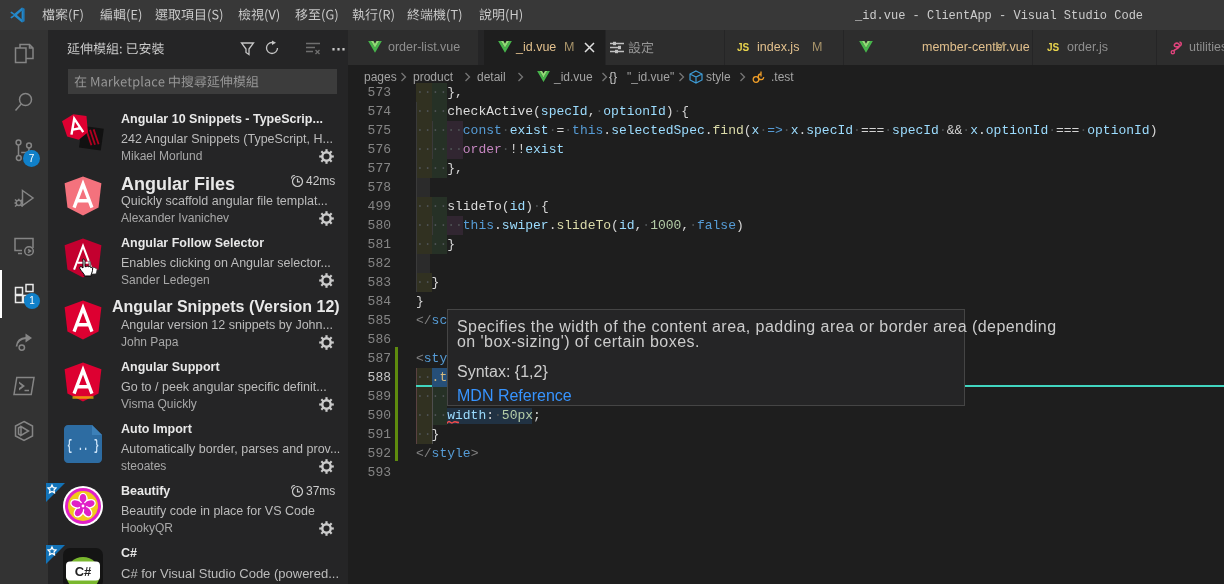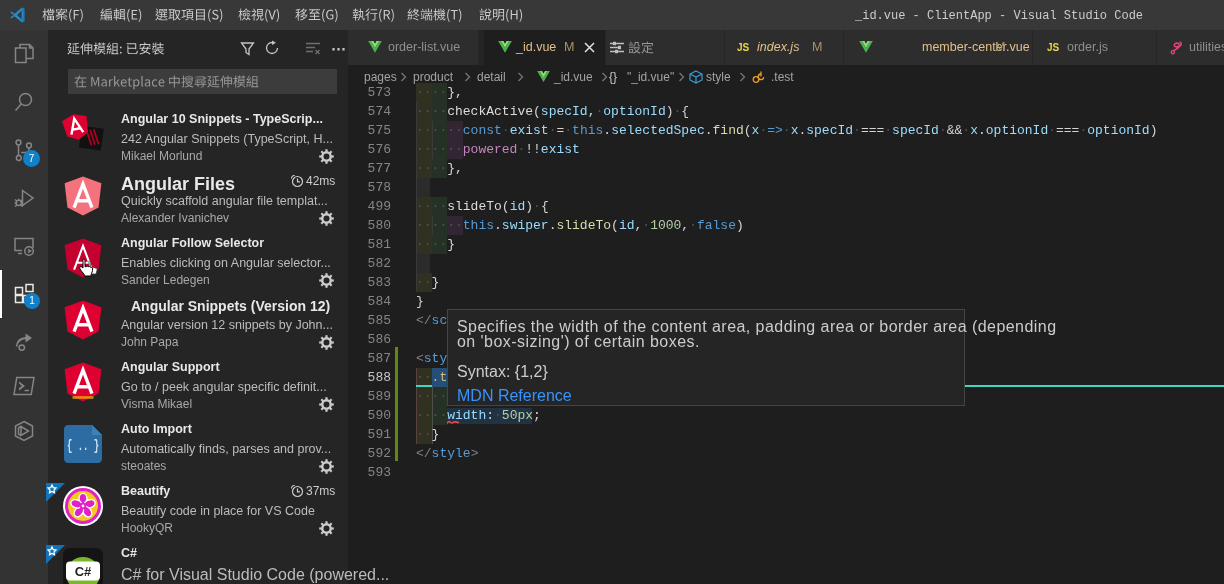--- a/index.html
+++ b/index.html
@@ -242,21 +242,21 @@
     <rect x="-1.1" y="-7.3" width="2.2" height="3" fill="#cbcbcb" transform="rotate(135)"></rect>
     <rect x="-1.1" y="-7.3" width="2.2" height="3" fill="#cbcbcb" transform="rotate(180)"></rect>
     <rect x="-1.1" y="-7.3" width="2.2" height="3" fill="#cbcbcb" transform="rotate(225)"></rect>
     <rect x="-1.1" y="-7.3" width="2.2" height="3" fill="#cbcbcb" transform="rotate(270)"></rect>
     <rect x="-1.1" y="-7.3" width="2.2" height="3" fill="#cbcbcb" transform="rotate(315)"></rect>
   </svg>
 <svg class="abs" style="left:62px;top:299px" width="42" height="42" viewBox="0 0 40 40">
 <path fill="#dd0031" d="M20 1.5 L37.5 7.8 L34.8 31 L20 38.5 L5.2 31 L2.5 7.8 Z"></path>
 <path fill="none" stroke="#ffffff" stroke-width="3.2" d="M11.5 31 L20 8.5 L28.5 31 M15 24.5 L25 24.5"></path>
   </svg>
-<div class="t" style="left:131px;top:298px;font-weight:bold;font-size:14px;color:#e8e8e8;">Angular Snippets (Version 12)</div>
+<div class="t" style="left:112px;top:298px;font-weight:bold;font-size:16px;color:#e8e8e8;">Angular Snippets (Version 12)</div>
 <div class="t" style="left:121px;top:318px;font-size:12.5px;color:#bcbcbc;">Angular version 12 snippets by John...</div>
 <div class="t" style="left:121px;top:335px;font-size:12px;color:#a8a8a8;">John Papa</div>
 <svg class="abs" style="left:319px;top:335px" width="15" height="15" viewBox="-7.5 -7.5 15 15">
 <circle fill="none" stroke="#cbcbcb" stroke-width="2.4" r="4.2"></circle>
     <circle fill="#252526" r="1.8"></circle>
     <rect x="-1.1" y="-7.3" width="2.2" height="3" fill="#cbcbcb" transform="rotate(0)"></rect>
     <rect x="-1.1" y="-7.3" width="2.2" height="3" fill="#cbcbcb" transform="rotate(45)"></rect>
     <rect x="-1.1" y="-7.3" width="2.2" height="3" fill="#cbcbcb" transform="rotate(90)"></rect>
     <rect x="-1.1" y="-7.3" width="2.2" height="3" fill="#cbcbcb" transform="rotate(135)"></rect>
     <rect x="-1.1" y="-7.3" width="2.2" height="3" fill="#cbcbcb" transform="rotate(180)"></rect>
@@ -264,40 +264,40 @@
     <rect x="-1.1" y="-7.3" width="2.2" height="3" fill="#cbcbcb" transform="rotate(270)"></rect>
     <rect x="-1.1" y="-7.3" width="2.2" height="3" fill="#cbcbcb" transform="rotate(315)"></rect>
   </svg>
 <svg class="abs" style="left:62px;top:361px" width="42" height="42" viewBox="0 0 40 40">
 <path fill="#dd0031" d="M20 1.5 L37.5 7.8 L34.8 31 L20 38.5 L5.2 31 L2.5 7.8 Z"></path>
 <path fill="none" stroke="#ffffff" stroke-width="3.2" d="M11.5 31 L20 8.5 L28.5 31 M15 24.5 L25 24.5"></path>
     <rect x="10" y="33.5" width="20" height="2.5" fill="#f2c500" opacity="0.7"></rect>
   </svg>
 <div class="t" style="left:121px;top:360px;font-weight:bold;font-size:12.5px;color:#e8e8e8;">Angular Support</div>
 <div class="t" style="left:121px;top:380px;font-size:12.5px;color:#bcbcbc;">Go to / peek angular specific definit...</div>
-<div class="t" style="left:121px;top:397px;font-size:12px;color:#a8a8a8;">Visma Mikael</div>
+<div class="t" style="left:121px;top:397px;font-size:12px;color:#a8a8a8;">Visma Quickly</div>
 <svg class="abs" style="left:319px;top:397px" width="15" height="15" viewBox="-7.5 -7.5 15 15">
 <circle fill="none" stroke="#cbcbcb" stroke-width="2.4" r="4.2"></circle>
     <circle fill="#252526" r="1.8"></circle>
     <rect x="-1.1" y="-7.3" width="2.2" height="3" fill="#cbcbcb" transform="rotate(0)"></rect>
     <rect x="-1.1" y="-7.3" width="2.2" height="3" fill="#cbcbcb" transform="rotate(45)"></rect>
     <rect x="-1.1" y="-7.3" width="2.2" height="3" fill="#cbcbcb" transform="rotate(90)"></rect>
     <rect x="-1.1" y="-7.3" width="2.2" height="3" fill="#cbcbcb" transform="rotate(135)"></rect>
     <rect x="-1.1" y="-7.3" width="2.2" height="3" fill="#cbcbcb" transform="rotate(180)"></rect>
     <rect x="-1.1" y="-7.3" width="2.2" height="3" fill="#cbcbcb" transform="rotate(225)"></rect>
     <rect x="-1.1" y="-7.3" width="2.2" height="3" fill="#cbcbcb" transform="rotate(270)"></rect>
     <rect x="-1.1" y="-7.3" width="2.2" height="3" fill="#cbcbcb" transform="rotate(315)"></rect>
   </svg>
 <svg class="abs" style="left:62px;top:423px" width="42" height="42" viewBox="0 0 42 42">
 <path fill="#2d6ca2" d="M2 6 C2 3.8 3.8 2 6 2 L30 2 L40 12 L40 36 C40 38.2 38.2 40 36 40 L6 40 C3.8 40 2 38.2 2 36 Z"></path>
 <path fill="#3c80b8" d="M30 2 L40 12 L30 12 Z"></path>
 <text x="21" y="26.5" font-family="Liberation Mono" font-size="14" font-weight="bold" fill="#cfe6fa" text-anchor="middle" textLength="32" lengthAdjust="spacingAndGlyphs">{ .. }</text>
   </svg>
 <div class="t" style="left:121px;top:422px;font-weight:bold;font-size:12.5px;color:#e8e8e8;">Auto Import</div>
-<div class="t" style="left:121px;top:442px;font-size:12.5px;color:#bcbcbc;">Automatically finds, parses and prov...</div>
+<div class="t" style="left:121px;top:442px;font-size:12.5px;color:#bcbcbc;">Automatically border, parses and prov...</div>
 <div class="t" style="left:121px;top:459px;font-size:12px;color:#a8a8a8;">steoates</div>
 <svg class="abs" style="left:319px;top:459px" width="15" height="15" viewBox="-7.5 -7.5 15 15">
 <circle fill="none" stroke="#cbcbcb" stroke-width="2.4" r="4.2"></circle>
     <circle fill="#252526" r="1.8"></circle>
     <rect x="-1.1" y="-7.3" width="2.2" height="3" fill="#cbcbcb" transform="rotate(0)"></rect>
     <rect x="-1.1" y="-7.3" width="2.2" height="3" fill="#cbcbcb" transform="rotate(45)"></rect>
     <rect x="-1.1" y="-7.3" width="2.2" height="3" fill="#cbcbcb" transform="rotate(90)"></rect>
     <rect x="-1.1" y="-7.3" width="2.2" height="3" fill="#cbcbcb" transform="rotate(135)"></rect>
     <rect x="-1.1" y="-7.3" width="2.2" height="3" fill="#cbcbcb" transform="rotate(180)"></rect>
     <rect x="-1.1" y="-7.3" width="2.2" height="3" fill="#cbcbcb" transform="rotate(225)"></rect>
@@ -342,21 +342,21 @@
 <path fill="#1273b8" d="M0 0 L19 0 L0 19 Z"></path>
 <path fill="none" stroke="#ffffff" stroke-width="1.2" d="M6 2 L7.2 4.6 L10 5 L8 7 L8.5 9.8 L6 8.4 L3.5 9.8 L4 7 L2 5 L4.8 4.6 Z"></path>
   </svg>
 <svg class="abs" style="left:62px;top:547px" width="42" height="42" viewBox="0 0 42 42">
 <rect x="1" y="1" width="40" height="40" rx="7" fill="#141414"></rect>
 <circle cx="21" cy="27" r="17" fill="#79b72e"></circle>
 <rect x="4" y="14.5" width="34" height="19" rx="4" fill="#ffffff"></rect>
 <text x="21" y="29" font-family="Liberation Sans" font-size="13" font-weight="bold" fill="#222222" text-anchor="middle">C#</text>
   </svg>
 <div class="t" style="left:121px;top:546px;font-weight:bold;font-size:12.5px;color:#e8e8e8;">C#</div>
-<div class="t" style="left:121px;top:566px;font-size:16px;color:#bcbcbc;">C# for Visual Studio Code (powered...</div>
+<div class="t" style="left:121px;top:566px;font-size:13px;color:#bcbcbc;">C# for Visual Studio Code (powered...</div>
 <svg class="abs" style="left:46px;top:545px" width="19" height="19" viewBox="0 0 19 19">
 <path fill="#1273b8" d="M0 0 L19 0 L0 19 Z"></path>
 <path fill="none" stroke="#ffffff" stroke-width="1.2" d="M6 2 L7.2 4.6 L10 5 L8 7 L8.5 9.8 L6 8.4 L3.5 9.8 L4 7 L2 5 L4.8 4.6 Z"></path>
   </svg>
 <svg class="abs" style="left:78px;top:258px;z-index:50" width="18" height="20" viewBox="0 0 18 20">
 <path fill="#ffffff" stroke="#000000" stroke-width="1" d="M5 1 C6.4 1 7 2 7 3.4 L7 8.6 L8.2 8.8 C8.6 7.9 9.8 8 10.3 8.7 C11 8.2 12.2 8.5 12.5 9.3 C13.6 9.1 14.6 9.6 14.6 11 C14.6 13.4 13.8 14.7 13.2 16.4 L13.2 18 L6.2 18 L6.2 16.5 C5 14.7 2.8 12.6 1.9 10.7 C1.2 9.3 2.2 8.3 3.4 8.8 L5 10 L5 3.4 C5 2 4.3 1 5 1 Z"></path>
   </svg>
 <div class="abs" style="left:348px;top:30px;width:876px;height:35px;background:#252526;"></div>
 <div class="tab" style="left:348px;width:130px;background:#2d2d2d;"></div>
 <div class="tab" style="left:484px;width:121px;background:#1e1e1e;"></div>
@@ -385,21 +385,21 @@
     </g>
 <rect x="3" y="0.8" width="3" height="3.4" fill="#c0c0c0"></rect>
     <rect x="8" y="4.8" width="3" height="3.4" fill="#c0c0c0"></rect>
     <rect x="5" y="8.8" width="3" height="3.4" fill="#c0c0c0"></rect>
   </svg>
 <div class="abs" style="left:628px;top:40.5px;"><svg width="26.0" height="16.2" viewBox="0 0 26.0 16.2" fill="#969696">
       <path transform="translate(0,11.44) scale(0.013,-0.013)" d="M89 538V478H386V538ZM89 406V347H387V406ZM47 670V608H428V670ZM156 814C183 774 216 716 231 680L292 715C276 751 244 804 215 844ZM417 398V328H503L459 313C497 227 548 152 611 90C543 43 466 9 386 -11V273H89V-67H155V-19H384C398 -36 413 -63 420 -80C509 -54 594 -14 669 41C740 -13 823 -54 918 -78C928 -58 949 -26 966 -10C876 10 796 44 728 90C807 164 870 259 906 381L859 401L846 398ZM155 210H319V44H155ZM514 804V694C514 622 497 540 389 478C403 467 429 438 438 423C557 494 584 602 584 692V734H750V573C750 497 764 469 830 469C842 469 883 469 896 469C915 469 934 470 946 474C943 491 941 520 940 539C927 536 908 534 896 534C885 534 846 534 835 534C822 534 821 543 821 572V804ZM810 328C777 252 728 188 669 136C608 189 560 254 527 328Z"></path>
       <path transform="translate(13.0,11.44) scale(0.013,-0.013)" d="M224 378C203 197 148 54 36 -33C54 -44 85 -69 97 -83C164 -25 212 51 247 144C339 -29 489 -64 698 -64H932C935 -42 949 -6 960 12C911 11 739 11 702 11C643 11 588 14 538 23V225H836V295H538V459H795V532H211V459H460V44C378 75 315 134 276 239C286 280 294 324 300 370ZM426 826C443 796 461 758 472 727H82V509H156V656H841V509H918V727H558C548 760 522 810 500 847Z"></path>
     </svg></div>
 <div class="abs" style="left:737px;top:42px;font-size:10px;font-weight:bold;color:#e8d44d;font-family:'Liberation Sans';">JS</div>
-<div class="tabtxt" style="left:757px;color:#e2c08d;font-style:italic;">index.js</div>
+<div class="tabtxt" style="left:757px;color:#e2c08d;">index.js</div>
 <div class="tabtxt" style="left:812px;color:#a8946a;">M</div>
 <svg class="abs" style="left:859px;top:41px" width="14" height="12.0" viewBox="0 0 16 14">
 <path fill="#47b54b" d="M0 0 L3.2 0 L8 8 L12.8 0 L16 0 L8 13.8 Z"></path>
 <path fill="#94dc78" d="M3.2 0 L6.2 0 L8 3.1 L9.8 0 L12.8 0 L8 8 Z"></path>
   </svg>
 <div class="tabtxt" style="left:878px;color:#e2c08d;margin-left:44px;">member-center.vue</div>
 <div class="tabtxt" style="left:995px;color:#a8946a;">M</div>
 <div class="abs" style="left:1047px;top:42px;font-size:10px;font-weight:bold;color:#e8d44d;font-family:'Liberation Sans';">JS</div>
 <div class="tabtxt" style="left:1067px;color:#8f8f8f;">order.js</div>
 <svg class="abs" style="left:1169px;top:40px" width="15" height="15" viewBox="0 0 15 15">
@@ -479,21 +479,21 @@
 <div class="abs" style="left:431.6px;top:121px;width:1px;height:38px;background:#3a3a3a;"></div>
 <div class="abs" style="left:431.6px;top:216px;width:1px;height:19px;background:#3a3a3a;"></div>
 <div class="abs" style="left:416px;top:368px;width:1px;height:76px;background:#5a4242;"></div>
 <div class="abs" style="left:431.6px;top:387px;width:1px;height:57px;background:#4e4e4e;"></div>
 <div class="abs" style="left:446.5px;top:407.5px;width:85px;height:16.5px;background:rgba(38,79,120,0.42);"></div>
 <div class="abs" style="left:416px;top:384.6px;width:808px;height:2.4px;background:#41d6c0;"></div>
 <div class="abs" style="left:431.6px;top:368px;width:15.6px;height:19px;background:#264f78;"></div>
 <div class="cl" style="top:83px;"><span class="w">····</span><span class="p">},</span></div>
 <div class="cl" style="top:102px;"><span class="w">····</span><span class="mw">checkActive</span><span class="p">(</span><span class="id">specId</span><span class="p">,</span><span class="w">·</span><span class="id">optionId</span><span class="p">)</span><span class="w">·</span><span class="p">{</span></div>
 <div class="cl" style="top:121px;"><span class="w">······</span><span class="kb">const</span><span class="w">·</span><span class="id">exist</span><span class="w">·</span><span class="p">=</span><span class="w">·</span><span class="kb">this</span><span class="p">.</span><span class="id">selectedSpec</span><span class="p">.</span><span class="fn">find</span><span class="p">(</span><span class="id">x</span><span class="w">·</span><span class="kb">=&gt;</span><span class="w">·</span><span class="id">x</span><span class="p">.</span><span class="id">specId</span><span class="w">·</span><span class="p">===</span><span class="w">·</span><span class="id">specId</span><span class="w">·</span><span class="p">&amp;&amp;</span><span class="w">·</span><span class="id">x</span><span class="p">.</span><span class="id">optionId</span><span class="w">·</span><span class="p">===</span><span class="w">·</span><span class="id">optionId</span><span class="p">)</span></div>
-<div class="cl" style="top:140px;"><span class="w">······</span><span class="kp">powered</span><span class="w">·</span><span class="p">!!</span><span class="id">exist</span></div>
+<div class="cl" style="top:140px;"><span class="w">······</span><span class="kp">order</span><span class="w">·</span><span class="p">!!</span><span class="id">exist</span></div>
 <div class="cl" style="top:159px;"><span class="w">····</span><span class="p">},</span></div>
 <div class="cl" style="top:197px;"><span class="w">····</span><span class="mw">slideTo</span><span class="p">(</span><span class="id">id</span><span class="p">)</span><span class="w">·</span><span class="p">{</span></div>
 <div class="cl" style="top:216px;"><span class="w">······</span><span class="kb">this</span><span class="p">.</span><span class="id">swiper</span><span class="p">.</span><span class="fn">slideTo</span><span class="p">(</span><span class="id">id</span><span class="p">,</span><span class="w">·</span><span class="num">1000</span><span class="p">,</span><span class="w">·</span><span class="kb">false</span><span class="p">)</span></div>
 <div class="cl" style="top:235px;"><span class="w">····</span><span class="p">}</span></div>
 <div class="cl" style="top:273px;"><span class="w">··</span><span class="p">}</span></div>
 <div class="cl" style="top:292px;"><span class="p">}</span></div>
 <div class="cl" style="top:311px;"><span class="tp">&lt;/</span><span class="tn">script</span><span class="tp">&gt;</span></div>
 <div class="cl" style="top:349px;"><span class="tp">&lt;</span><span class="tn">style</span><span class="w">·</span><span class="id">lang</span><span class="p">=</span><span class="str">"scss"</span><span class="w">·</span><span class="id">scoped</span><span class="tp">&gt;</span></div>
 <div class="cl" style="top:368px;"><span class="w">··</span><span class="cls">.test</span><span class="w">·</span><span class="p">{</span></div>
 <div class="cl" style="top:387px;"><span class="w">····</span><span class="id">height</span><span class="p">:</span><span class="w">·</span><span class="num">50px</span><span class="p">;</span></div>

